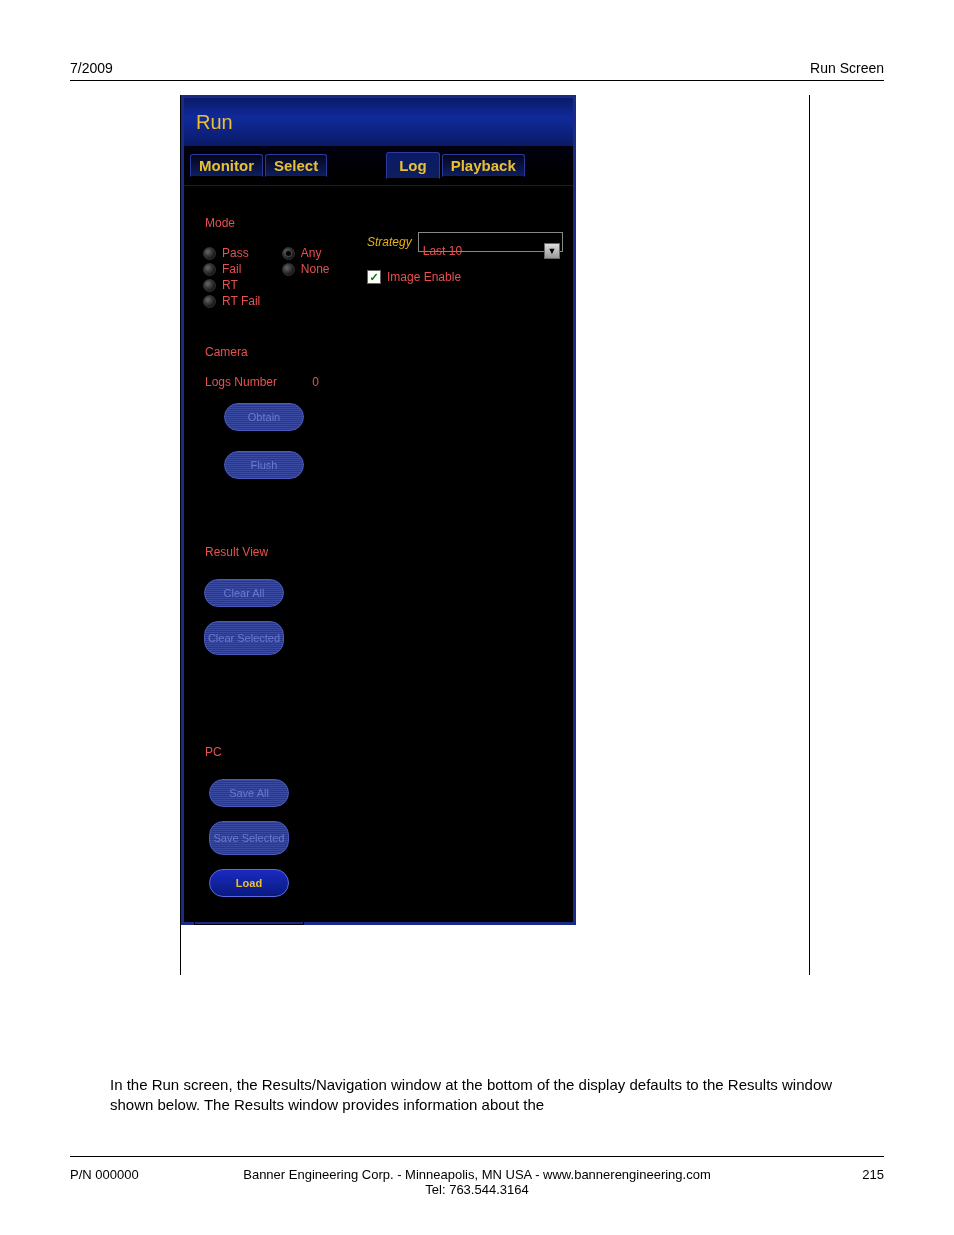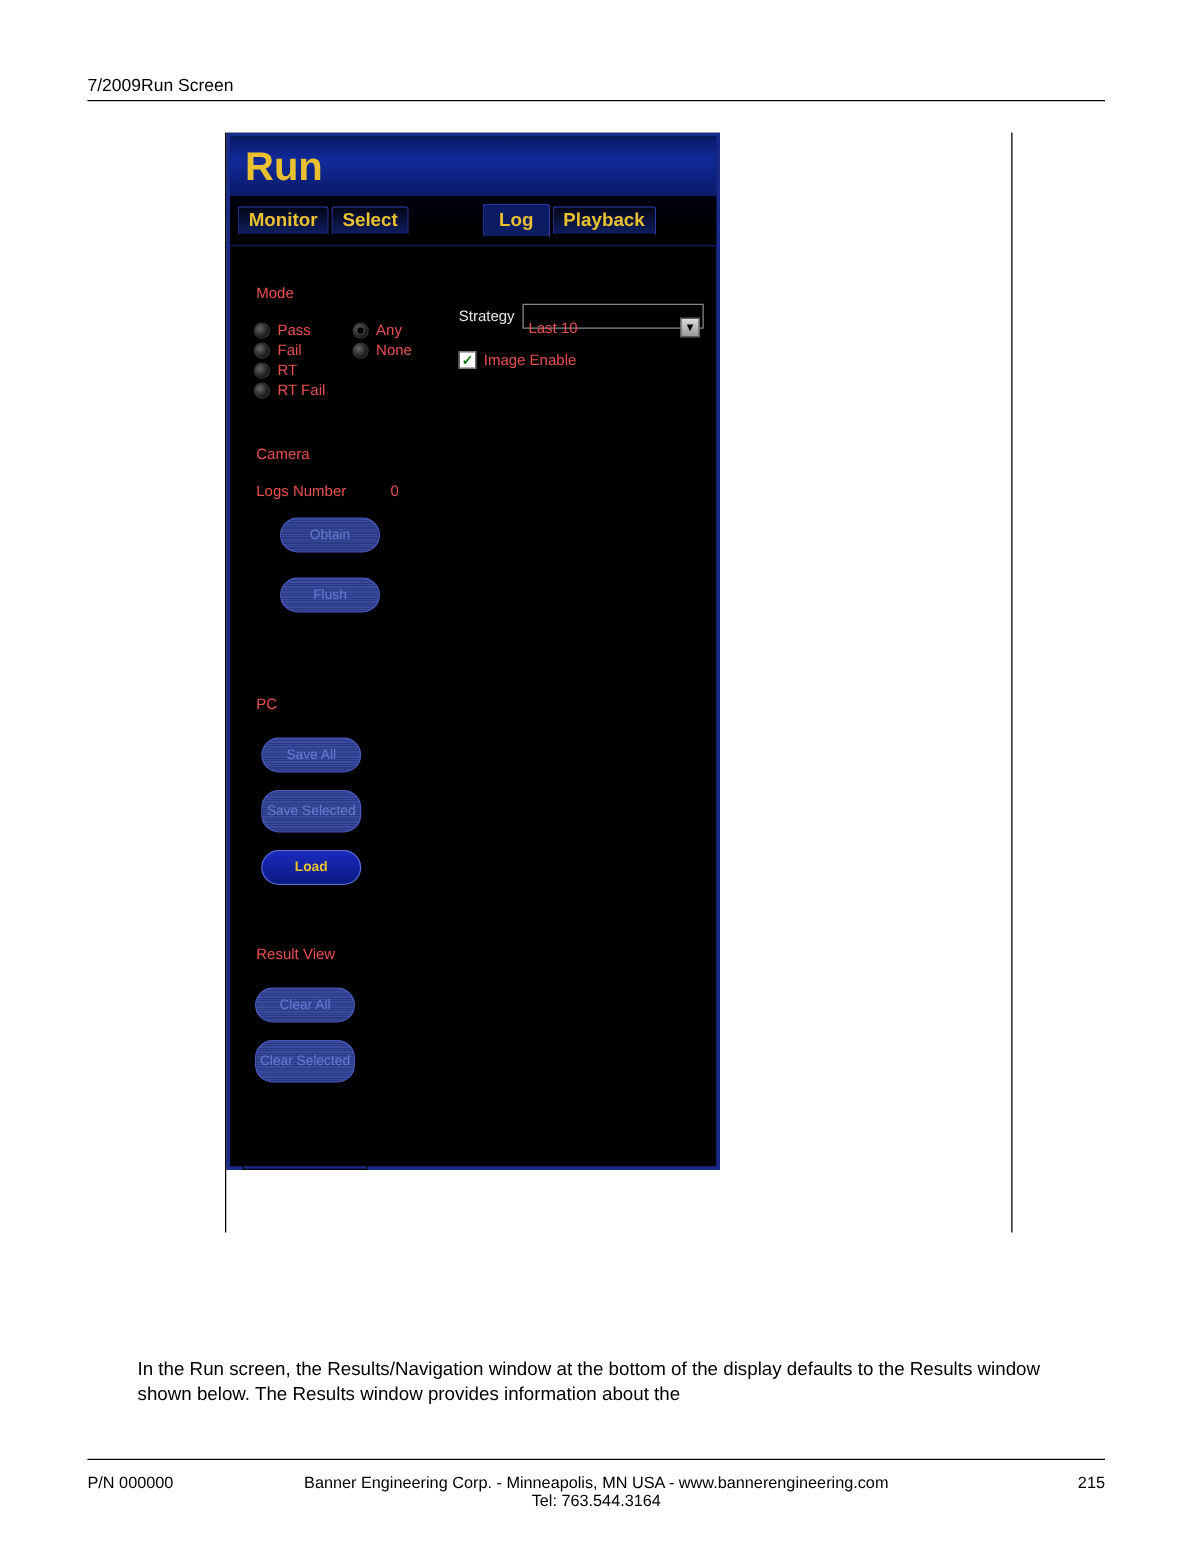--- a/index.html
+++ b/index.html
@@ -8,24 +8,25 @@
     padding: 0;
     font-family: Arial, Helvetica, sans-serif;
     background: #fff;
     width: 954px;
   }
   .page {
     padding: 60px 70px 40px 70px;
   }
   .hdr-row {
     display: flex;
+    justify-content: space-between;
     font-size: 14px;
     padding-bottom: 4px;
     border-bottom: 1px solid #000;
-    margin-bottom: 25px;
+    margin-bottom: 14px;
   }
   .figure-wrap {
     margin-left: 110px;
     border-left: 1px solid #000;
     border-right: 1px solid #000;
     padding: 0;
     width: 630px;
     height: 880px;
     overflow: hidden;
   }
@@ -39,22 +40,22 @@
   }
   .title-bar {
     height: 48px;
     background: linear-gradient(to bottom, #0a1a66 0%, #102a9a 40%, #0a1a66 100%);
     display: flex;
     align-items: center;
     padding-left: 12px;
   }
   .title-bar span {
     color: #e8c030;
-    font-weight: bold;
-    font-size: 32px;
+    font-weight: normal;
+    font-size: 20px;
   }
   .tabs-row {
     height: 40px;
     background: linear-gradient(to bottom, #000010 0%, #000 80%);
     display: flex;
     align-items: center;
     padding-left: 6px;
     gap: 2px;
     border-bottom: 1px solid #0a1a66;
   }
@@ -126,21 +127,21 @@
     background: #000;
     border-radius: 50%;
     box-shadow: 0 0 0 1px #444;
   }
   .strategy-line {
     display: flex;
     align-items: center;
     gap: 6px;
     margin-bottom: 18px;
   }
-  .strategy-line label { color: #e5e5e5; font-size: 12px; }
+  .strategy-line label { color: #eab308; font-size: 12px; font-style: italic; }
   .combo {
     flex: 1;
     height: 20px;
     border: 1px solid #888;
     background: #000;
     color: #e85050;
     display: flex;
     align-items: center;
     justify-content: space-between;
     padding: 18px 2px 0 4px;
@@ -311,34 +312,34 @@
             <div class="logs-line">
               <span>Logs Number</span>
               <span>0</span>
             </div>
             <div class="btn-stack">
               <div class="btn disabled">Obtain</div>
               <div class="btn disabled">Flush</div>
             </div>
           </fieldset>
 
+          <fieldset class="panel result-box">
+            <legend>Result View</legend>
+            <div class="btn-stack tight">
+              <div class="btn disabled">Clear All</div>
+              <div class="btn disabled two-line">Clear Selected</div>
+            </div>
+          </fieldset>
+
           <fieldset class="panel pc-box">
             <legend>PC</legend>
             <div class="btn-stack tight">
               <div class="btn disabled">Save All</div>
               <div class="btn disabled two-line">Save Selected</div>
               <div class="btn enabled">Load</div>
-            </div>
-          </fieldset>
-
-          <fieldset class="panel result-box">
-            <legend>Result View</legend>
-            <div class="btn-stack tight">
-              <div class="btn disabled">Clear All</div>
-              <div class="btn disabled two-line">Clear Selected</div>
             </div>
           </fieldset>
 
         </div>
 
       </div>
     </div>
   </div>
 
   <div class="body-text">In the Run screen, the Results/Navigation window at the bottom of the display defaults to the Results window shown below. The Results window provides information about the</div>

